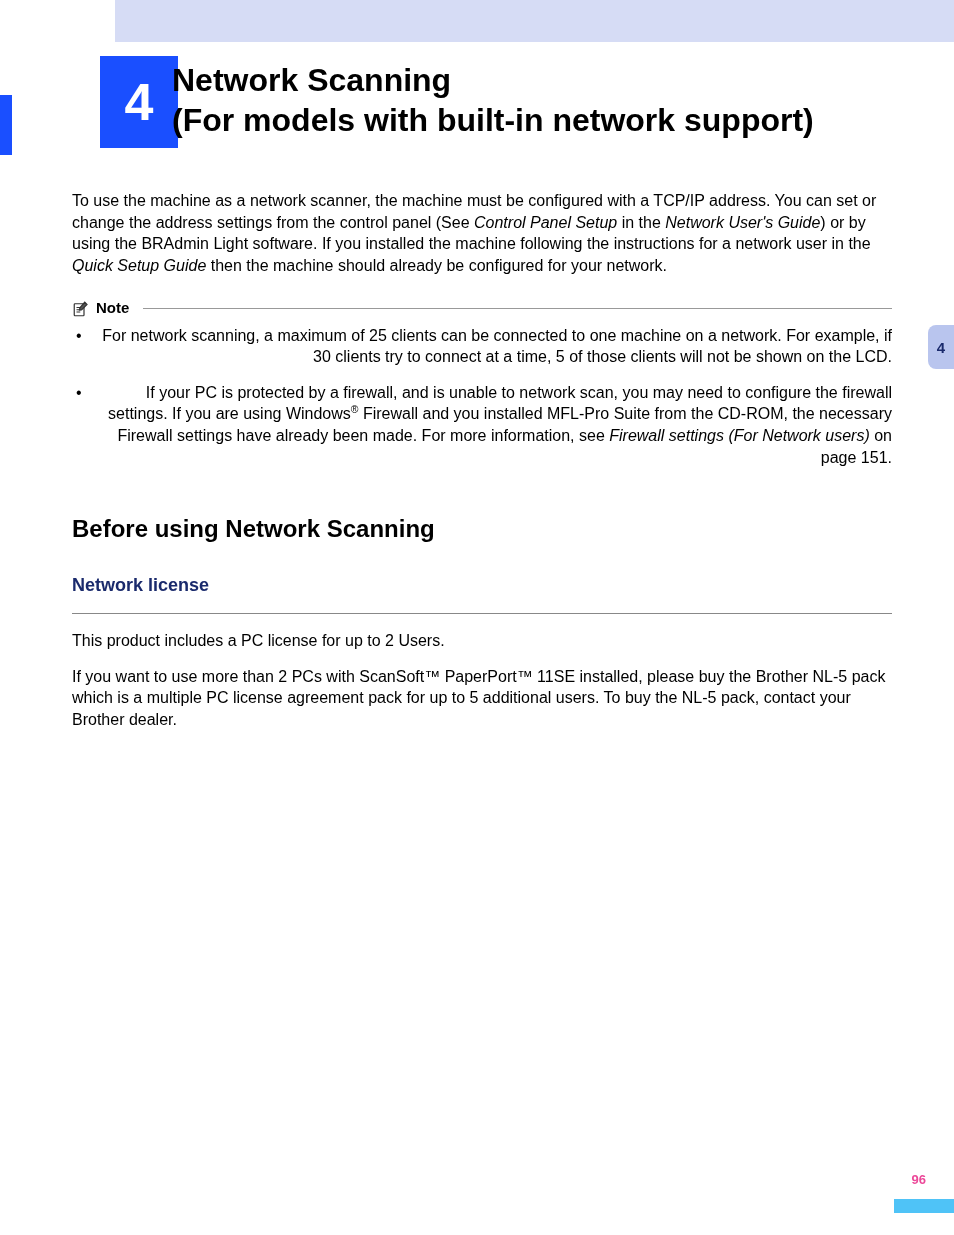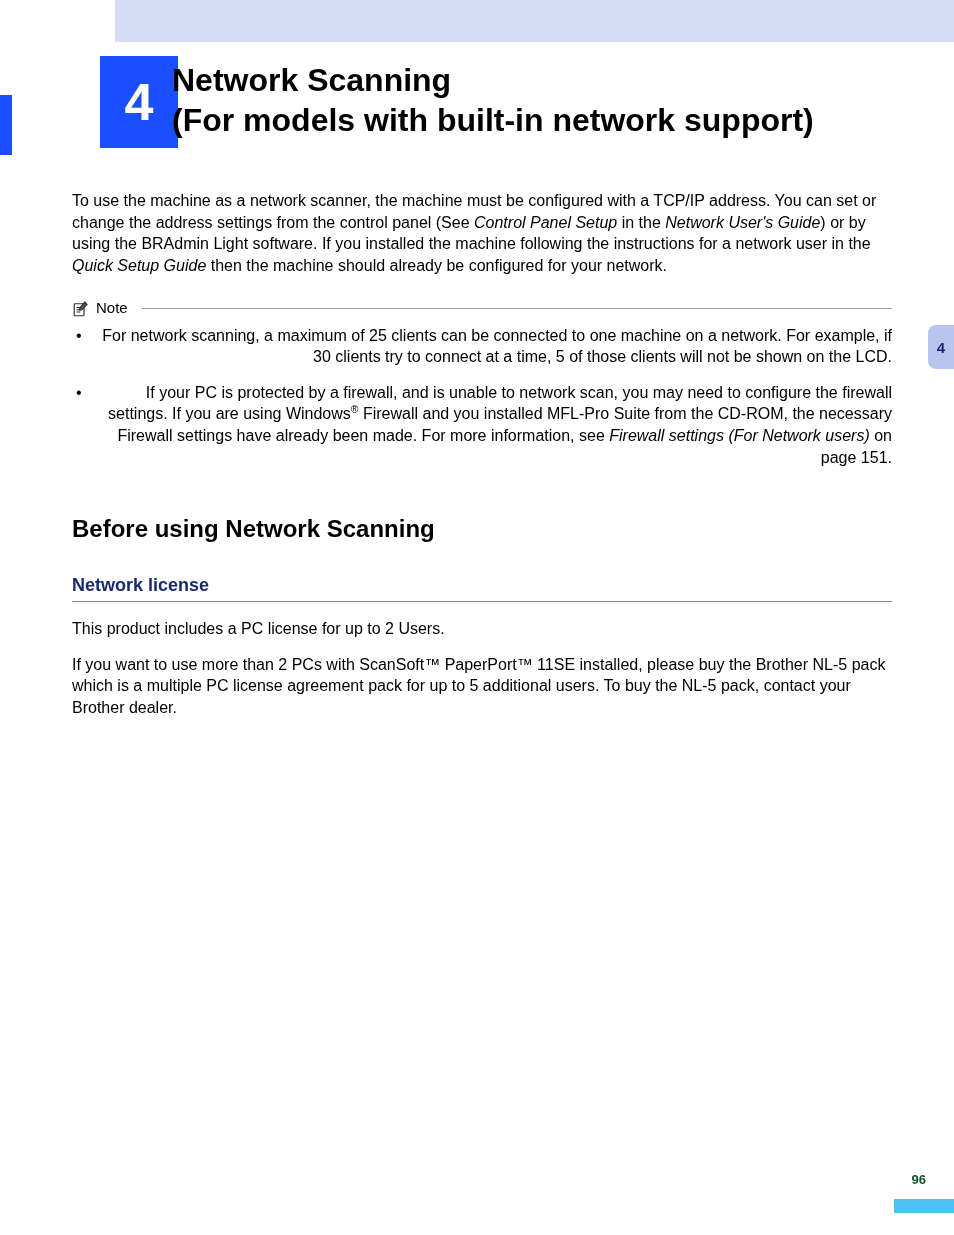--- a/index.html
+++ b/index.html
@@ -81,21 +81,21 @@
       align-items: center;
       gap: 6px;
       margin-bottom: 6px;
     }
     .note-header .line {
       flex: 1;
       height: 1px;
       background: #999;
       margin-left: 8px;
     }
-    .note-title { font-weight: normal; font-size: 15px; }
+    .note-title { font-weight: bold; font-size: 15px; }
     .note-icon { width: 18px; height: 18px; }
     .note-list { list-style: none; padding-left: 20px; text-align: right; }
     .note-list li { position: relative; margin-bottom: 14px; }
     .note-list li::before {
       content: "•";
       position: absolute;
       left: -16px;
       top: 0;
     }
     .note-list .italic { font-style: italic; }
@@ -104,31 +104,31 @@
       font-size: 24px;
       font-weight: bold;
       margin-bottom: 28px;
       margin-top: 44px;
     }
     .h3 {
       font-size: 18px;
       font-weight: bold;
       color: #1a2a6c;
       border-bottom: 1px solid #888;
-      padding-bottom: 4px;
+      padding-bottom: 16px;
       margin-bottom: 16px;
     }
     .para { margin-bottom: 14px; }
     .page-num {
       position: absolute;
       bottom: 48px;
       right: 28px;
       font-size: 13px;
       font-weight: bold;
-      color: #14532d;
+      color: #ec4899;
     }
     .bottom-cyan {
       position: absolute;
       bottom: 22px;
       right: 0;
       width: 60px;
       height: 14px;
       background: #4fc3f7;
     }
   </style>

